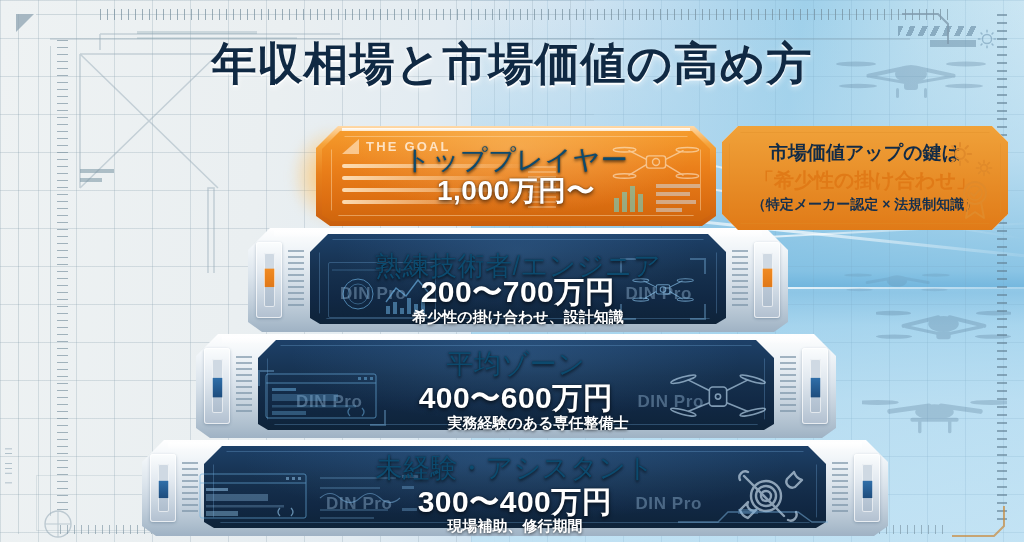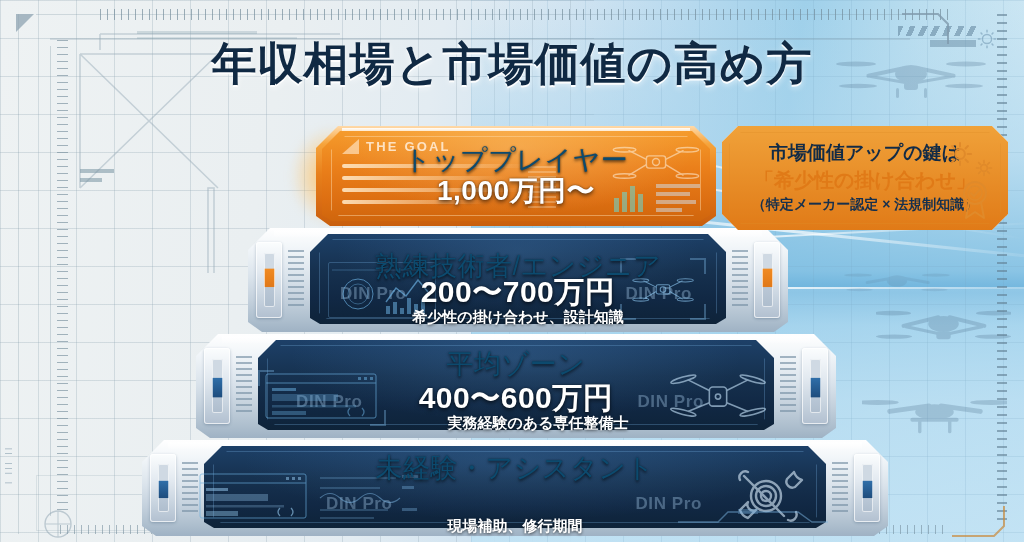--- a/index.html
+++ b/index.html
@@ -650,17 +650,18 @@
       <svg style="position:absolute;right:60px;bottom:10px;opacity:.5;" width="150" height="18" viewBox="0 0 150 18">
         <g stroke="#7cb5e2" stroke-width="1.4" fill="none">
             <path d="M0 14 H40 L50 4 H120 L134 14 H150"></path>
           </g>
         <g fill="#7cb5e2">
             <rect x="60" y="1" width="20" height="5" opacity=".7"></rect>
           </g>
       </svg>
 
       <div class="t-text t-role" style="top:10px;font-size:27px;">未経験・アシスタント</div>
+      <div class="t-text t-salary" style="top:42px;font-size:30px;">300〜400万円</div>
       <div class="t-text t-sub" style="top:77px;font-size:15px;">現場補助、修行期間</div>
     </div>
 
   </div>
 </div>
 
 </body></html>

